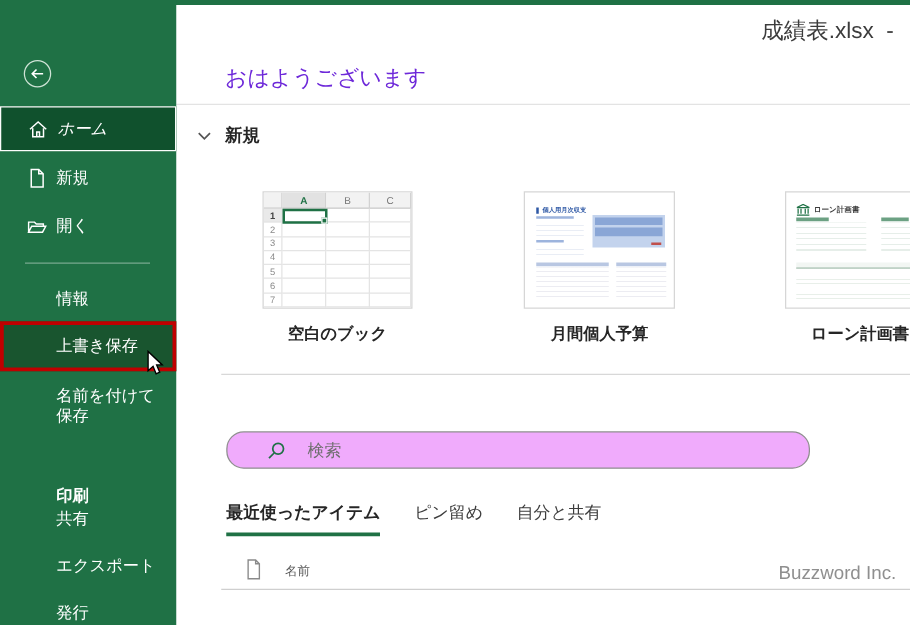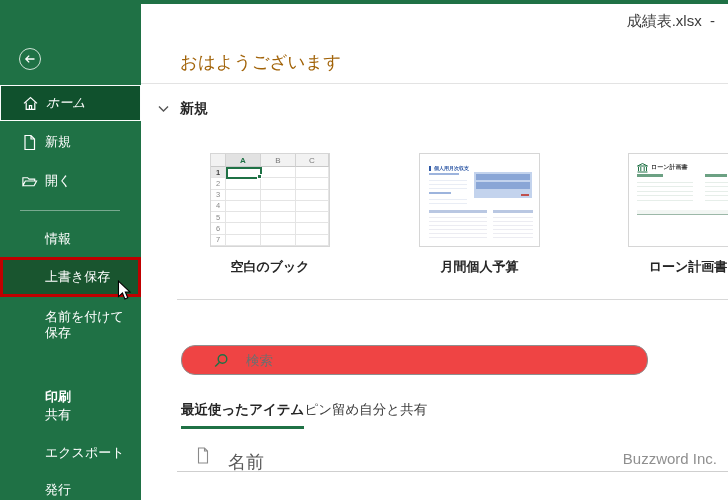--- a/index.html
+++ b/index.html
@@ -18,22 +18,22 @@
   .nav-item .nlabel { position:absolute; left:45px; white-space:nowrap; }
   .nav-item.active { background:#10512d; border:1px solid #fbfdfc; }
   .side-divider { position:absolute; left:20px; top:210px; width:100px; height:1px; background:rgba(255,255,255,0.4); }
   .side-link { position:absolute; left:45px; font-size:13px; color:#fff; white-space:nowrap; cursor:pointer; }
   .save-box { position:absolute; left:0; top:257px; width:141px; height:40px; background:#19552f; border:3px solid #c00000; display:flex; align-items:center; cursor:pointer; }
   .save-box .nlabel { position:absolute; left:42px; font-size:13px; color:#fff; }
   .save-as { top:309px; width:90px; white-space:normal; line-height:15.5px; }
 
   
   .main { position:absolute; left:141px; top:0; width:587px; height:500px; background:#fff; }
-  .doc-title { position:absolute; right:13px; top:12px; font-size:15px; color:#3c3c3c; white-space:pre; }
-  .greeting { position:absolute; left:39px; top:50px; font-size:17.5px; color:#a16207; }
+  .doc-title { position:absolute; right:13px; top:12px; font-size:18px; color:#3c3c3c; white-space:pre; }
+  .greeting { position:absolute; left:39px; top:50px; font-size:17.5px; color:#6d28d9; }
   .hdiv { position:absolute; height:1px; background:#e3e3e3; }
   .div1 { left:0; right:0; top:83px; }
   .div2 { left:36px; right:0; top:299px; background:#d8d8d8; }
   .div3 { left:36px; right:0; top:471px; background:#cfcfcf; }
   .section-head { position:absolute; left:17px; top:100px; display:flex; align-items:center; cursor:pointer; }
   .section-head .chev { margin-right:11px; display:flex; }
   .section-head .slabel { font-size:14px; font-weight:bold; color:#262626; }
 
   
   .tcard { position:absolute; top:153px; width:120px; height:94px; background:#fff; border:1px solid #d6d6d6; cursor:pointer; overflow:hidden; }
@@ -67,34 +67,34 @@
   
   .lt-head { position:absolute; left:8px; top:6px; display:flex; align-items:center; }
   .lt-title { font-size:11px; color:#3d3d3d; font-weight:bold; transform:scale(0.55); transform-origin:left center; white-space:nowrap; width:200%; }
   .lt-gh { position:absolute; height:2.5px; background:#6ca183; }
   .lt-rows { position:absolute; background:repeating-linear-gradient(#fff 0 3.5px, #e6eee9 3.5px 4.5px); }
   .lt-table { position:absolute; left:8px; top:56px; right:-14px; height:34px; }
   .lt-th { height:5px; border-bottom:1px solid #9cb8a8; background:#f2f6f3; }
   .lt-tr { height:27px; background:repeating-linear-gradient(#fff 0 2.5px, #e9efe b 2.5px 3px); background:repeating-linear-gradient(#fff 0 2.5px, #e8efe9 2.5px 3px); }
 
   
-  .search-box { position:absolute; left:40px; top:345px; width:467px; height:30px; border:1px solid #8f8f8f; border-radius:14px; background:#ef4444; }
+  .search-box { position:absolute; left:40px; top:345px; width:467px; height:30px; border:1px solid #8f8f8f; border-radius:14px; background:#f0abfc; }
   .search-box input { position:absolute; inset:0; border:none; outline:none; padding-left:64px; font-size:13.5px; color:#333; background:transparent; font-family:inherit; }
   .search-box input::placeholder { color:#6e6e6e; opacity:1; }
   .search-ico { position:absolute; left:31px; top:7px; }
 
   
-  .tabs { position:absolute; left:40px; top:401px; display:flex; }
+  .tabs { position:absolute; left:40px; top:401px; display:flex; gap:27px; }
   .tab { font-size:13.5px; color:#3d3d3d; padding-bottom:7px; cursor:pointer; }
   .tab.active { font-weight:bold; color:#262626; border-bottom:3px solid #1f7145; }
 
   
   .th-row { position:absolute; left:0; right:0; top:447px; height:24px; }
   .th-doc-ico { position:absolute; left:55px; top:0; }
-  .th-name { position:absolute; left:87px; top:3px; font-size:18px; color:#595959; }
+  .th-name { position:absolute; left:87px; top:3px; font-size:10px; color:#595959; }
   .watermark { position:absolute; right:11px; top:450px; font-size:15px; color:#8f8f8f; }
   .file-row { position:absolute; left:0; right:0; top:480px; height:20px; cursor:pointer; }
   .file-ico { position:absolute; left:53px; top:2px; }
   .file-name { position:absolute; left:87px; top:3px; font-size:13.5px; color:#333; }
 
   
   .cursor { position:absolute; left:117px; top:280px; z-index:10; pointer-events:none; }
 </style>
 </head>
 <body>

